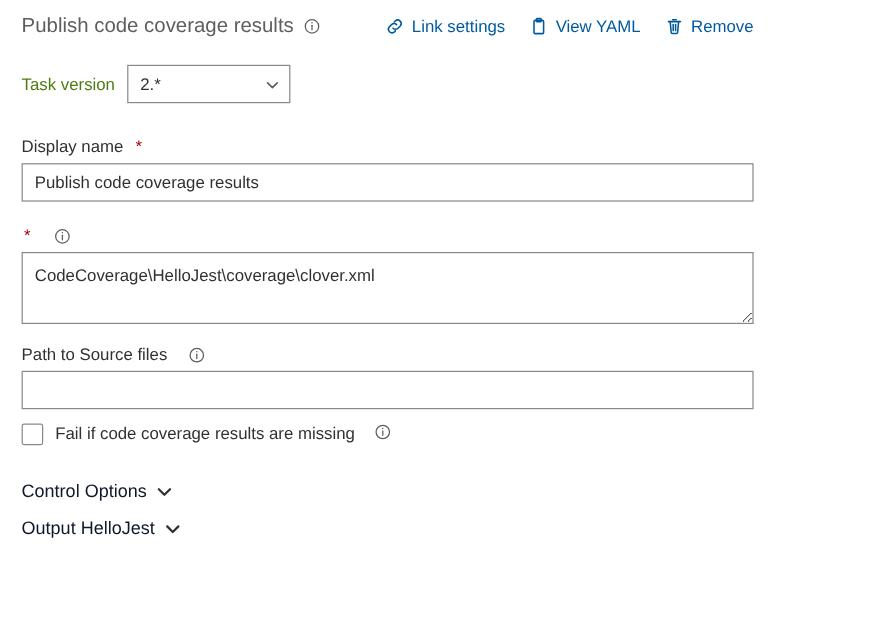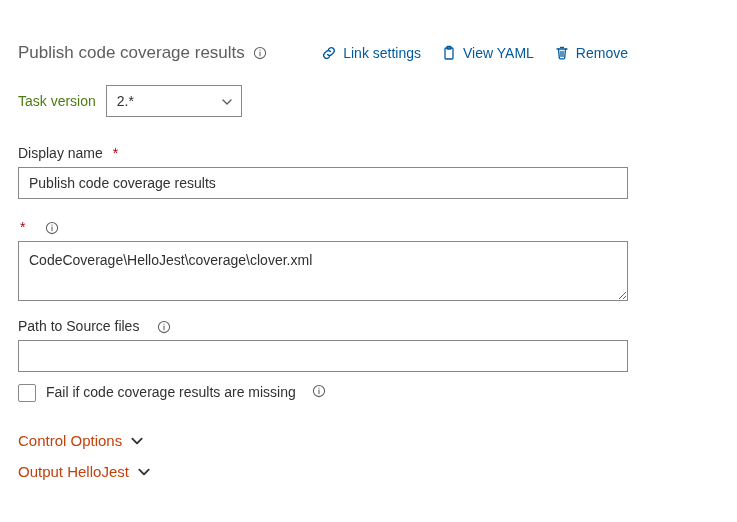--- a/index.html
+++ b/index.html
@@ -6,21 +6,20 @@
   html, body {
     margin: 0; padding: 0;
     font-family: "Segoe UI", -apple-system, BlinkMacSystemFont, sans-serif;
     font-size: 14px;
     color: #323130;
     background: #fff;
   }
   .panel {
     width: 646px;
     padding: 12px 18px 18px 18px;
-    margin-top: 31px;
   }
   .header-row {
     display: flex;
     align-items: center;
     margin-bottom: 22px;
   }
   .title {
     font-size: 17px;
     color: #605e5c;
     font-weight: 400;
@@ -124,21 +123,21 @@
     background:#fff;
     cursor:pointer;
     flex-shrink:0;
   }
 
   .collapse-header {
     display:flex;
     align-items:center;
     gap:8px;
     font-size: 15px;
-    color:#c2410c;
+    color:#0f172a;
     cursor:pointer;
     padding: 4px 0;
     margin-bottom: 6px;
   }
   .collapse-header .chev { width:14px; height:14px; color:#323130; }
 </style>
 </head>
 <body>
 
 <div class="panel">

